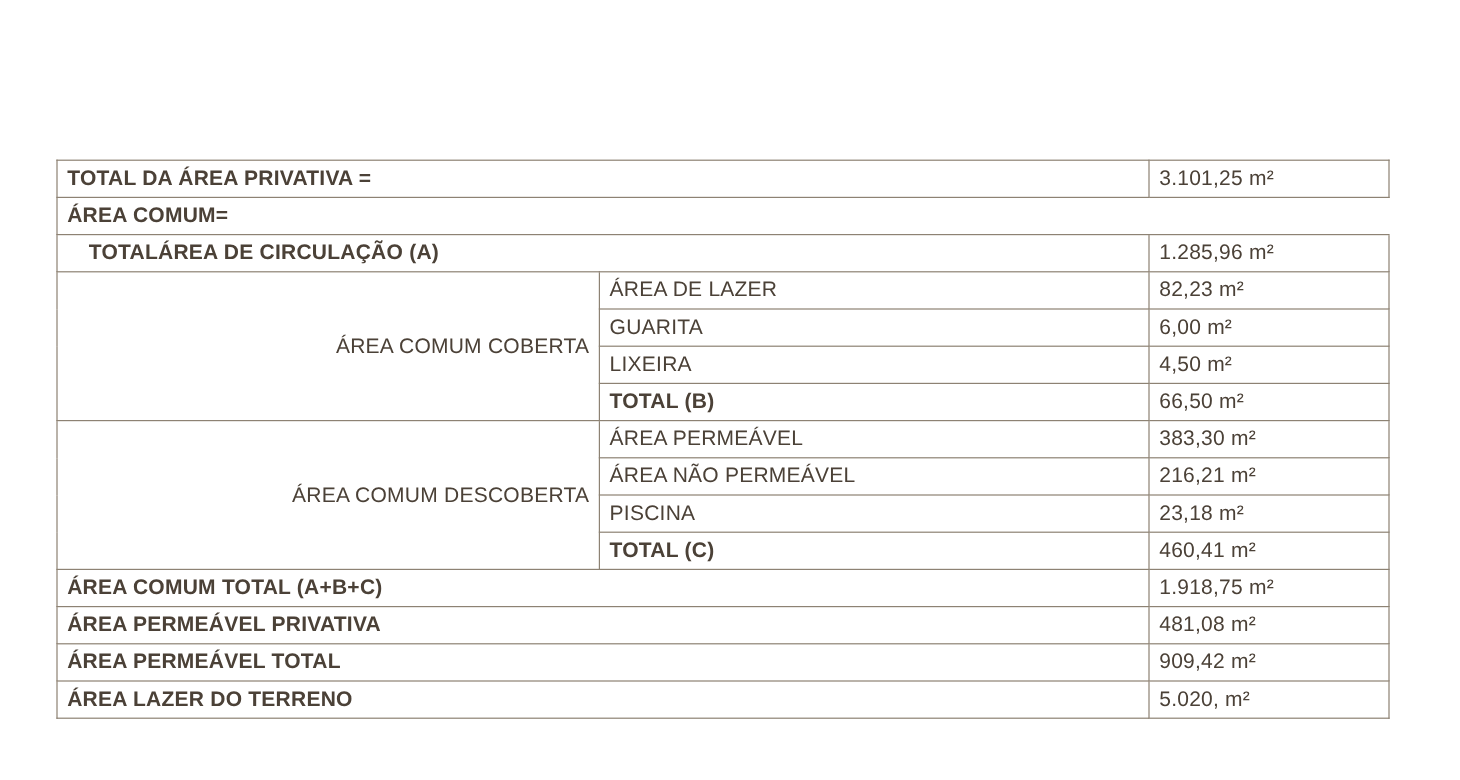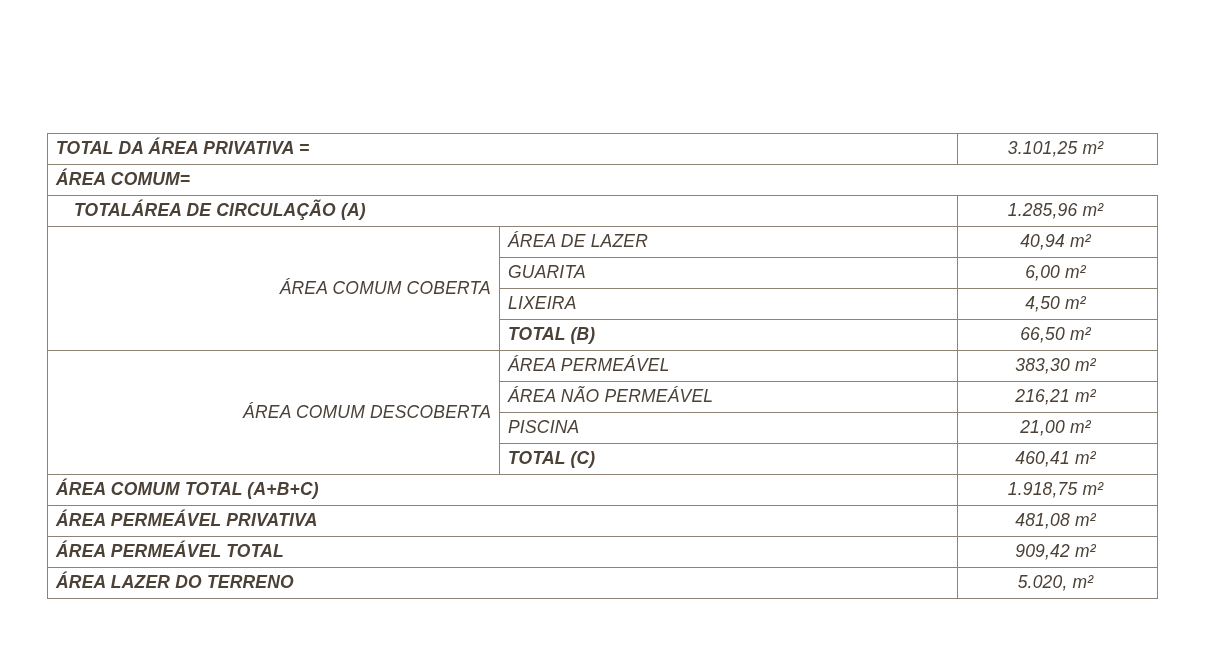--- a/index.html
+++ b/index.html
@@ -32,25 +32,24 @@
     table-layout: fixed;
     font-size: 17.5px;
     color: #4b4137;
   }
   table.areas td {
     border: 1.6px solid #8d8273;
     padding: 3px 8px 4px 8px;
     height: 23px;
     vertical-align: middle;
     letter-spacing: 0.2px;
-    font-style: italic;
   }
   .c-label   { width: 452px; }
   .c-sub     { width: 458px; }
-  .c-val     { width: 200px; text-align: center; padding-right: 12px !important; }
+  .c-val     { width: 200px; text-align: left; padding-right: 12px !important; }
   .bold { font-weight: bold; }
   .indent { padding-left: 26px !important; }
   .rowgroup-label {
     text-align: right;
     vertical-align: middle;
   }
   .no-right-border { border-right: none !important; }
   .thickline td { border-top-width: 2.4px; }
 </style>
 </head>
@@ -76,21 +75,21 @@
         </tr>
 
         <tr>
           <td class="bold indent" colspan="2">TOTALÁREA DE CIRCULAÇÃO (A)</td>
           <td class="c-val">1.285,96 m²</td>
         </tr>
 
         <tr>
           <td class="rowgroup-label" rowspan="4">ÁREA COMUM COBERTA</td>
           <td>ÁREA DE LAZER</td>
-          <td class="c-val">40,94 m²</td>
+          <td class="c-val">82,23 m²</td>
         </tr>
         <tr>
           <td>GUARITA</td>
           <td class="c-val">6,00 m²</td>
         </tr>
         <tr>
           <td>LIXEIRA</td>
           <td class="c-val">4,50 m²</td>
         </tr>
         <tr>
@@ -102,21 +101,21 @@
           <td class="rowgroup-label" rowspan="4">ÁREA COMUM DESCOBERTA</td>
           <td>ÁREA PERMEÁVEL</td>
           <td class="c-val">383,30 m²</td>
         </tr>
         <tr>
           <td>ÁREA NÃO PERMEÁVEL</td>
           <td class="c-val">216,21 m²</td>
         </tr>
         <tr>
           <td>PISCINA</td>
-          <td class="c-val">21,00 m²</td>
+          <td class="c-val">23,18 m²</td>
         </tr>
         <tr>
           <td class="bold">TOTAL (C)</td>
           <td class="c-val">460,41 m²</td>
         </tr>
 
         <tr class="thickline">
           <td class="bold" colspan="2">ÁREA COMUM TOTAL (A+B+C)</td>
           <td class="c-val">1.918,75 m²</td>
         </tr>

